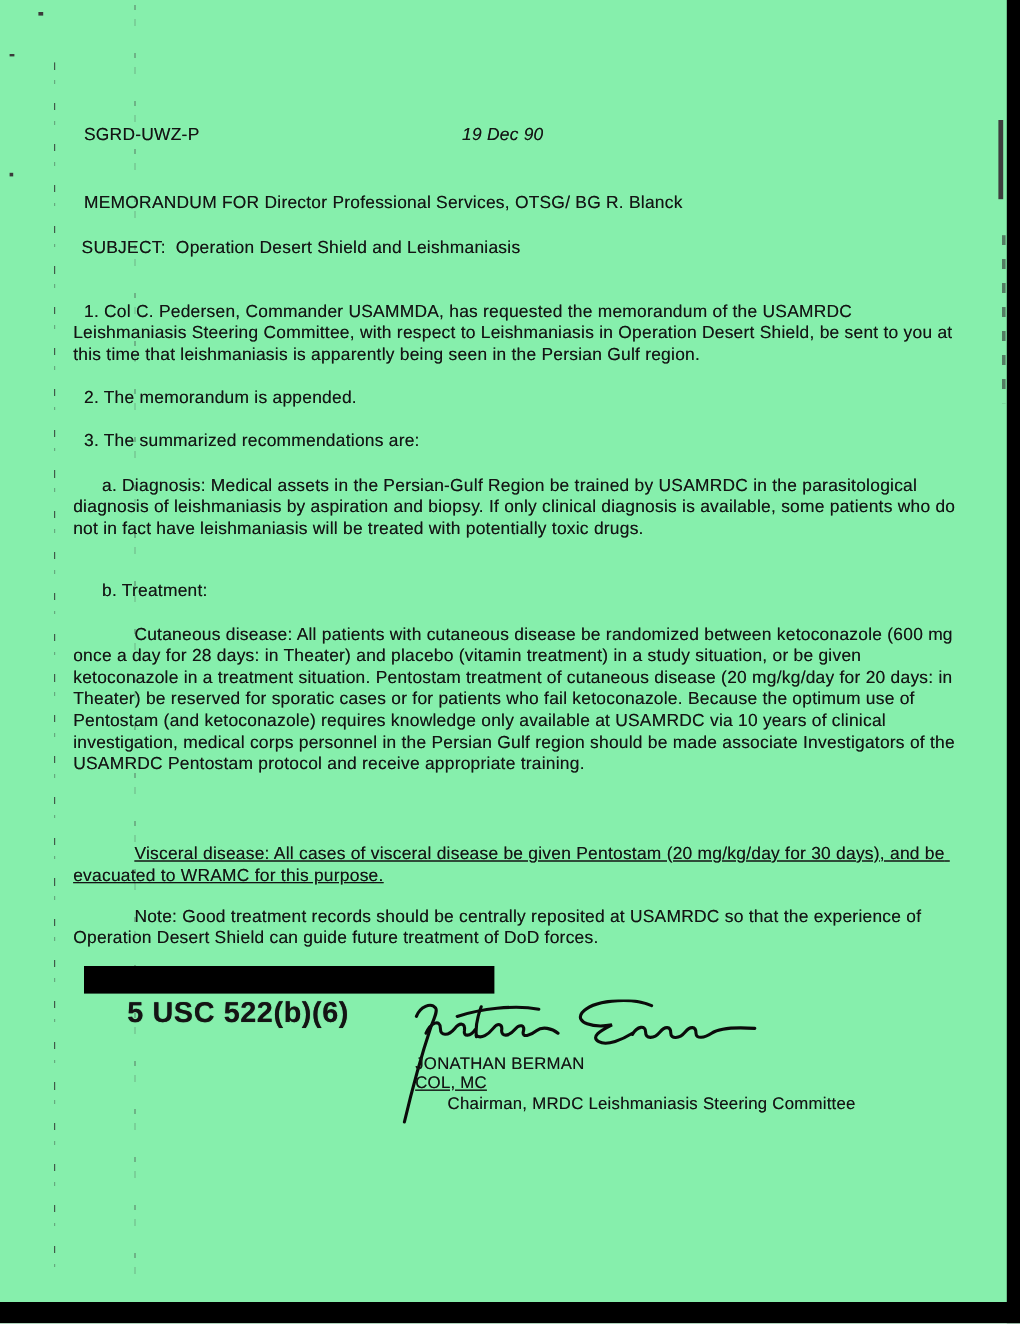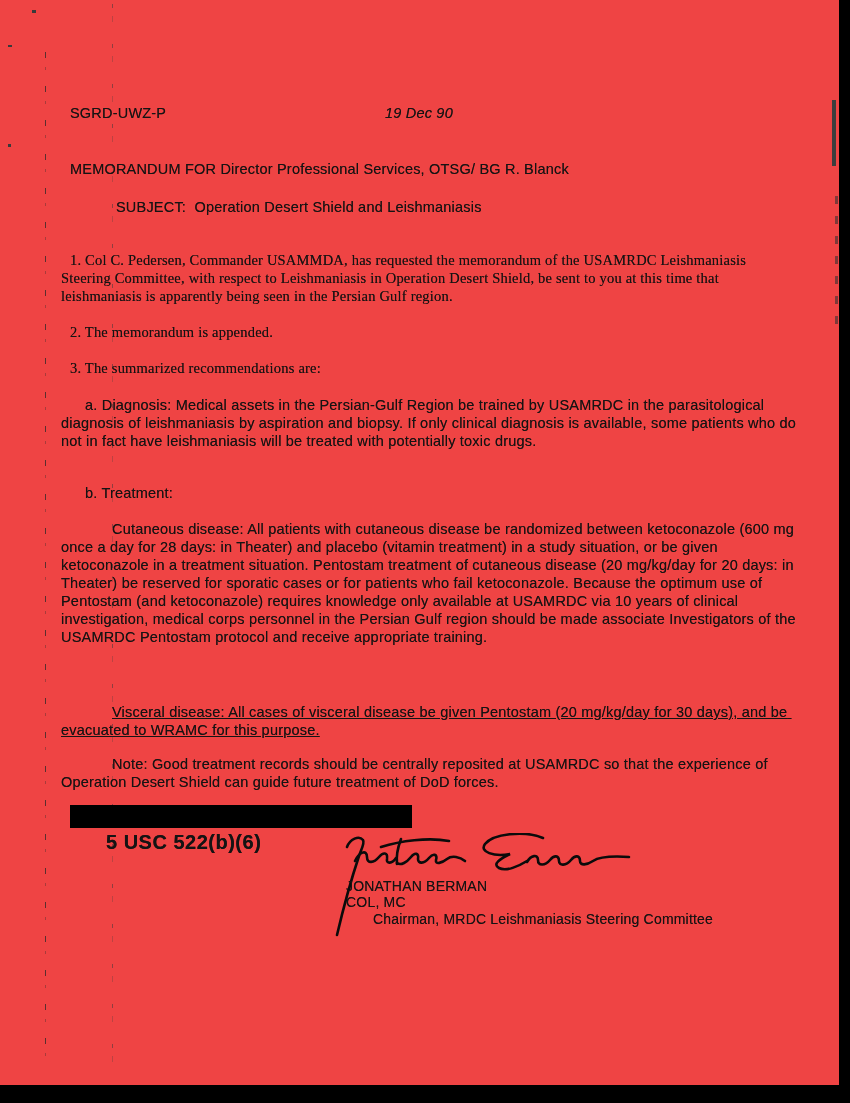--- a/index.html
+++ b/index.html
@@ -1,43 +1,43 @@
 <!DOCTYPE html>
 <html><head>
 <meta charset="utf-8">
 <style>
   html,body{margin:0;padding:0;background:#ffffff;}
   .sheet{
     position:relative;
     width:850px;height:1103px;
-    background:#ef4444;
+    background:#86efac;
     overflow:hidden;
     font-family:"Liberation Sans", sans-serif;
     color:#141414;
   }
   .txt{
     position:absolute;
     font-size:14.5px;
     line-height:18px;
     letter-spacing:0.2px;
     white-space:pre-wrap;
     text-shadow:0 0 0.5px rgba(0,0,0,0.55);
     margin:0;
   }
   .para{width:737px;left:61px;}
-  .indent-num{text-indent:9px;font-family:Liberation Serif, serif;}
+  .indent-num{text-indent:9px;}
   .indent-sub{text-indent:24px;}
   .indent-deep{text-indent:51px;}
   .redaction{
     position:absolute;left:70px;top:805px;
     width:342px;height:23px;background:#000;
   }
   .citation{
     position:absolute;left:106px;top:831px;
-    font-size:20px;font-weight:bold;letter-spacing:0.5px;
+    font-size:24px;font-weight:bold;letter-spacing:0.5px;
     text-shadow:0 0 0.6px rgba(0,0,0,0.7);
     text-align:center;
   }
   .sig-svg{position:absolute;left:334px;top:833px;}
   .sig-line{position:absolute;left:346px;font-size:14px;line-height:16px;
     letter-spacing:0.2px;text-shadow:0 0 0.5px rgba(0,0,0,0.55);white-space:pre-wrap;}
   
   .vline-a{position:absolute;left:45px;top:52px;width:1px;height:1018px;
     background:repeating-linear-gradient(180deg,
       rgba(40,40,40,.75) 0 6px, rgba(40,40,40,0) 6px 15px,
@@ -68,21 +68,21 @@
   <div class="speck speck-2"></div>
   <div class="speck speck-3"></div>
   <div class="gray-strip"></div>
   <div class="right-dashes"></div>
 
   <span class="txt" style="left:70px;top:104px;">SGRD-UWZ-P</span>
   <span class="txt" style="left:385px;top:104px;font-style:italic;">19 Dec 90</span>
 
   <p class="txt" style="left:70px;top:160px;">MEMORANDUM FOR Director Professional Services, OTSG/ BG R. Blanck</p>
 
-  <p class="txt" style="left:68px;top:198px;margin-left:48px;">SUBJECT:  Operation Desert Shield and Leishmaniasis</p>
+  <p class="txt" style="left:68px;top:198px;">SUBJECT:  Operation Desert Shield and Leishmaniasis</p>
 
   <p class="txt para indent-num" style="top:251px;">1. Col C. Pedersen, Commander USAMMDA, has requested the memorandum of the USAMRDC Leishmaniasis Steering Committee, with respect to Leishmaniasis in Operation Desert Shield, be sent to you at this time that leishmaniasis is apparently being seen in the Persian Gulf region.</p>
 
   <p class="txt para indent-num" style="top:323px;">2. The memorandum is appended.</p>
 
   <p class="txt para indent-num" style="top:359px;">3. The summarized recommendations are:</p>
 
   <p class="txt para indent-sub" style="top:396px;">a. Diagnosis: Medical assets in the Persian-Gulf Region be trained by USAMRDC in the parasitological diagnosis of leishmaniasis by aspiration and biopsy. If only clinical diagnosis is available, some patients who do not in fact have leishmaniasis will be treated with potentially toxic drugs.</p>
 
   <p class="txt para indent-sub" style="top:484px;">b. Treatment:</p>
@@ -100,18 +100,18 @@
     <path d="M13,14 C16,6 25,2 29,7 C31,10 27,17 25,23 C20,38 11,68 3,102"></path>
     <path d="M21,28 C25,19 33,16 33,24 C33,31 40,30 45,24 C49,19 54,19 53,26 C52,31 58,31 62,25"></path>
     <path d="M67,6 C64,14 62,23 63,31"></path>
     <path d="M63,30 C67,33 73,29 77,24 C81,19 85,20 84,26 C84,31 90,31 95,25 C99,20 104,21 102,27 C101,32 108,30 113,26 C118,22 126,24 131,28"></path>
     <path d="M47,14 C66,8 94,4 115,8"></path>
     <path d="M209,5 C190,-3 159,1 151,11 C145,19 160,24 176,21 C166,26 158,31 165,35 C172,39 185,33 193,28"></path>
     <path d="M193,29 C197,22 204,21 204,27 C204,33 211,33 216,27 C220,22 225,22 225,28 C225,33 232,33 237,27 C241,22 246,22 246,28 C246,33 253,32 259,28 C265,24 280,23 295,24"></path>
   </svg>
 
   <span class="sig-line" style="top:878px;">JONATHAN BERMAN</span>
-  <span class="sig-line" style="top:894px;">COL, MC</span>
+  <span class="sig-line" style="top:894px;text-decoration:underline;">COL, MC</span>
   <span class="sig-line" style="top:911px;margin-left:27px;">Chairman, MRDC Leishmaniasis Steering Committee</span>
 
   <div class="edge-right"></div>
   <div class="edge-bottom"></div>
 </div>
 
 </body></html>

